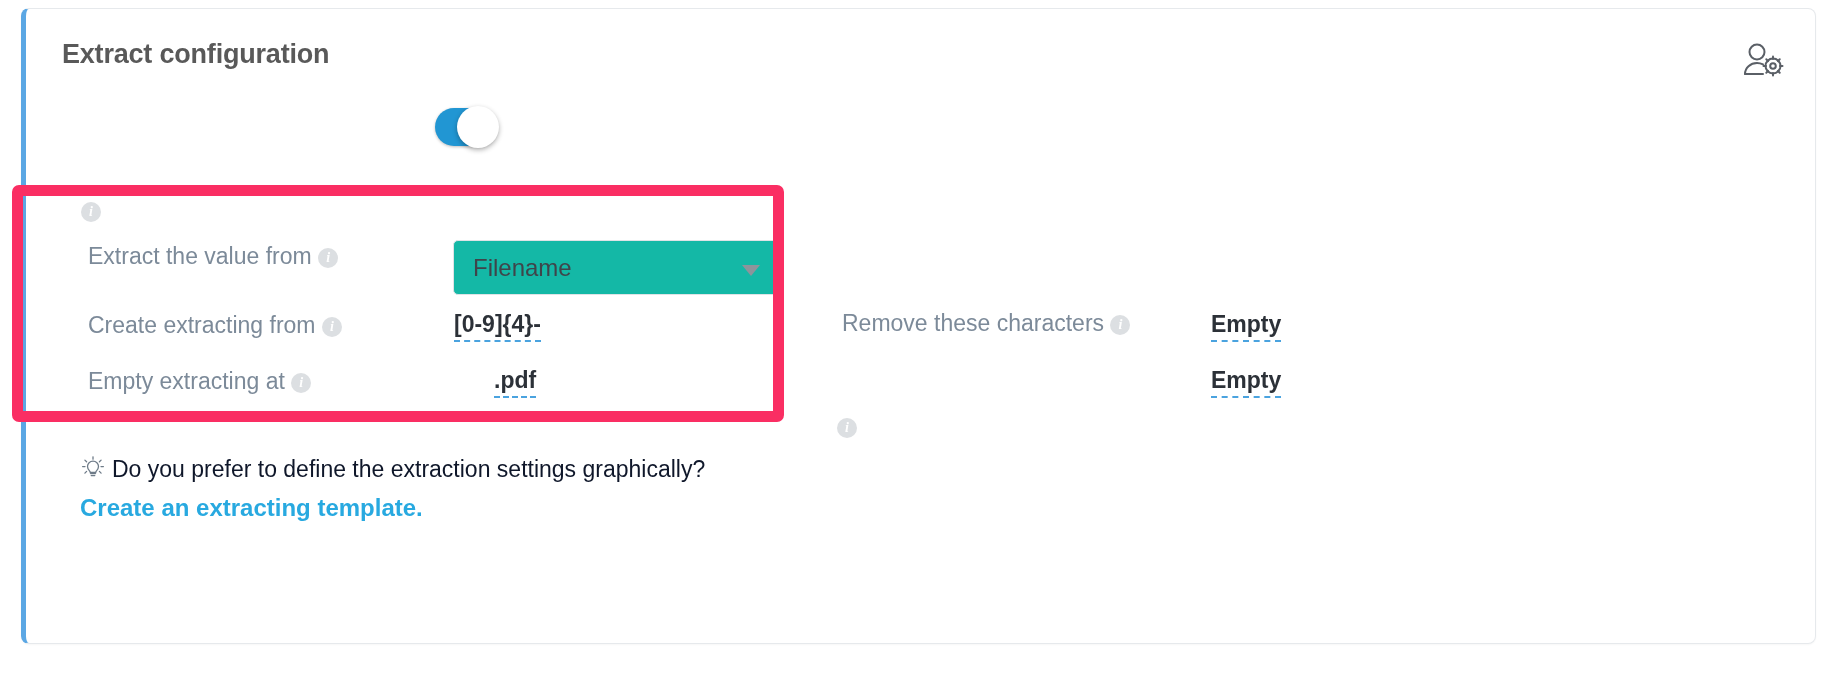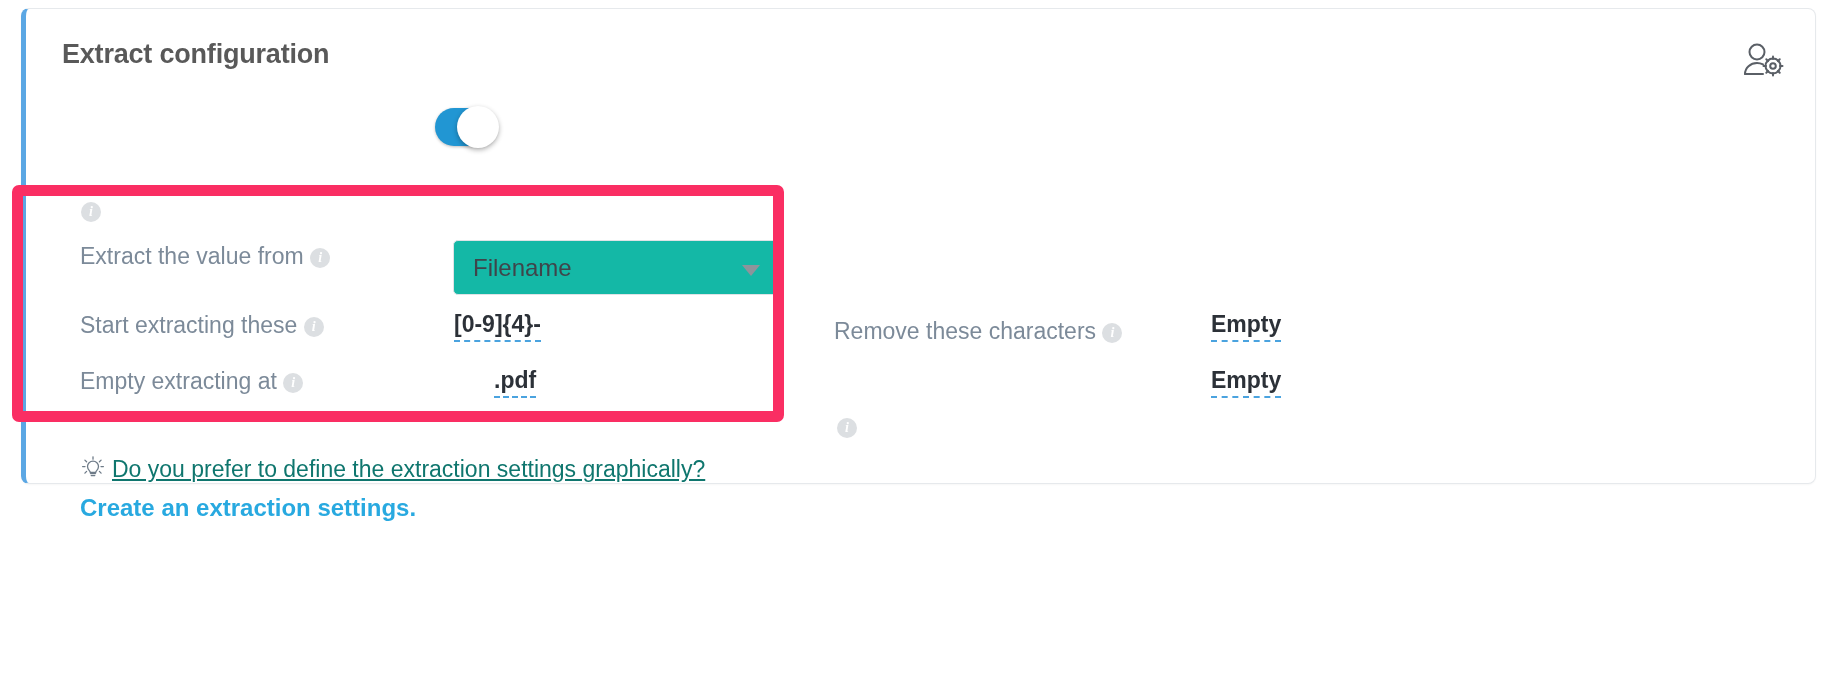--- a/index.html
+++ b/index.html
@@ -17,21 +17,21 @@
     overflow: hidden;
     background: #ffffff;
   }
 
   
   .card {
     position: absolute;
     left: 21px;
     top: 8px;
     width: 1795px;
-    height: 476px;
+    height: 636px;
     background: #ffffff;
     border: 1px solid #e6e9ec;
     border-left: 5px solid #5ba7e4;
     border-radius: 8px;
     box-shadow: 0 1px 2px rgba(0,0,0,0.035);
   }
 
   
   .card-title {
     position: absolute;
@@ -131,20 +131,21 @@
     text-align: center;
     font-family: "Liberation Serif", serif;
   }
 
   
   .lbl {
     position: absolute;
     font-size: 23px;
     color: #7c8a99;
     white-space: nowrap;
+    margin-left: 8px;
   }
   .val-editable {
     position: absolute;
     font-size: 23px;
     font-weight: bold;
     color: #2c3138;
     border-bottom: 2px dashed #4aa3df;
     padding-bottom: 2px;
     cursor: pointer;
     white-space: nowrap;
@@ -180,35 +181,34 @@
     border-top: 11px solid #8d949b;
   }
 
   
   .row-start-label  { left: 54px; top: 303px; }
   .row-start-value  { left: 428px; top: 302px; text-align: right; }
   .row-finish-label { left: 54px; top: 359px; }
   .row-finish-value { left: 428px; top: 358px; margin-left: 40px; }
 
   
-  .row-remove-label { left: 808px; top: 309px; }
+  .row-remove-label { left: 808px; top: 301px; }
   .row-remove-value { left: 1185px; top: 302px; }
   .row-regex-label  { left: 808px; top: 359px; }
   .row-regex-value  { left: 1185px; top: 358px; }
   .row-regex-info   { position: absolute; left: 811px; top: 409px; }
 
   
   .hint-row {
     position: absolute;
     left: 54px;
     top: 446px;
     font-size: 23px;
-    color: #0f766e;
-    white-space: nowrap;
-    text-decoration: underline;
+    color: #0f172a;
+    white-space: nowrap;
   }
   .bulb-icon {
     display: inline-block;
     vertical-align: -4px;
     margin-right: 6px;
   }
   .hint-link {
     position: absolute;
     left: 54px;
     top: 485px;
@@ -258,21 +258,21 @@
       <span>Extract the value from</span>
       <span class="info-icon">i</span>
     </div>
 
     <div class="select-wrap">
       <span class="select-value">Filename</span>
       <span class="select-caret"></span>
     </div>
 
     <div class="lbl row-start-label">
-      <span>Start extracting these</span>
+      <span>Create extracting from</span>
       <span class="info-icon">i</span>
     </div>
     <div class="val-editable row-start-value">[0-9]{4}-</div>
 
     <div class="lbl row-finish-label">
       <span>Empty extracting at</span>
       <span class="info-icon">i</span>
     </div>
     <div class="val-editable row-finish-value">.pdf</div>
 
@@ -295,19 +295,19 @@
             <path d="M4.9 5.1l1.7 1.7"></path>
               <path d="M21.1 5.1l-1.7 1.7"></path>
             <path d="M2.6 11.6H5"></path>
               <path d="M23.4 11.6H21"></path>
             <path d="M4.9 18.1l1.7-1.7"></path>
               <path d="M21.1 18.1l-1.7-1.7"></path>
           </g>
         </svg>
       </span><span>Do you prefer to define the extraction settings graphically?</span>
     </div>
-    <div class="hint-link">Create an extraction settings.</div>
+    <div class="hint-link">Create an extracting template.</div>
 
   </div>
 
   <div class="highlight-box"></div>
 
 </div>
 
 </body></html>

